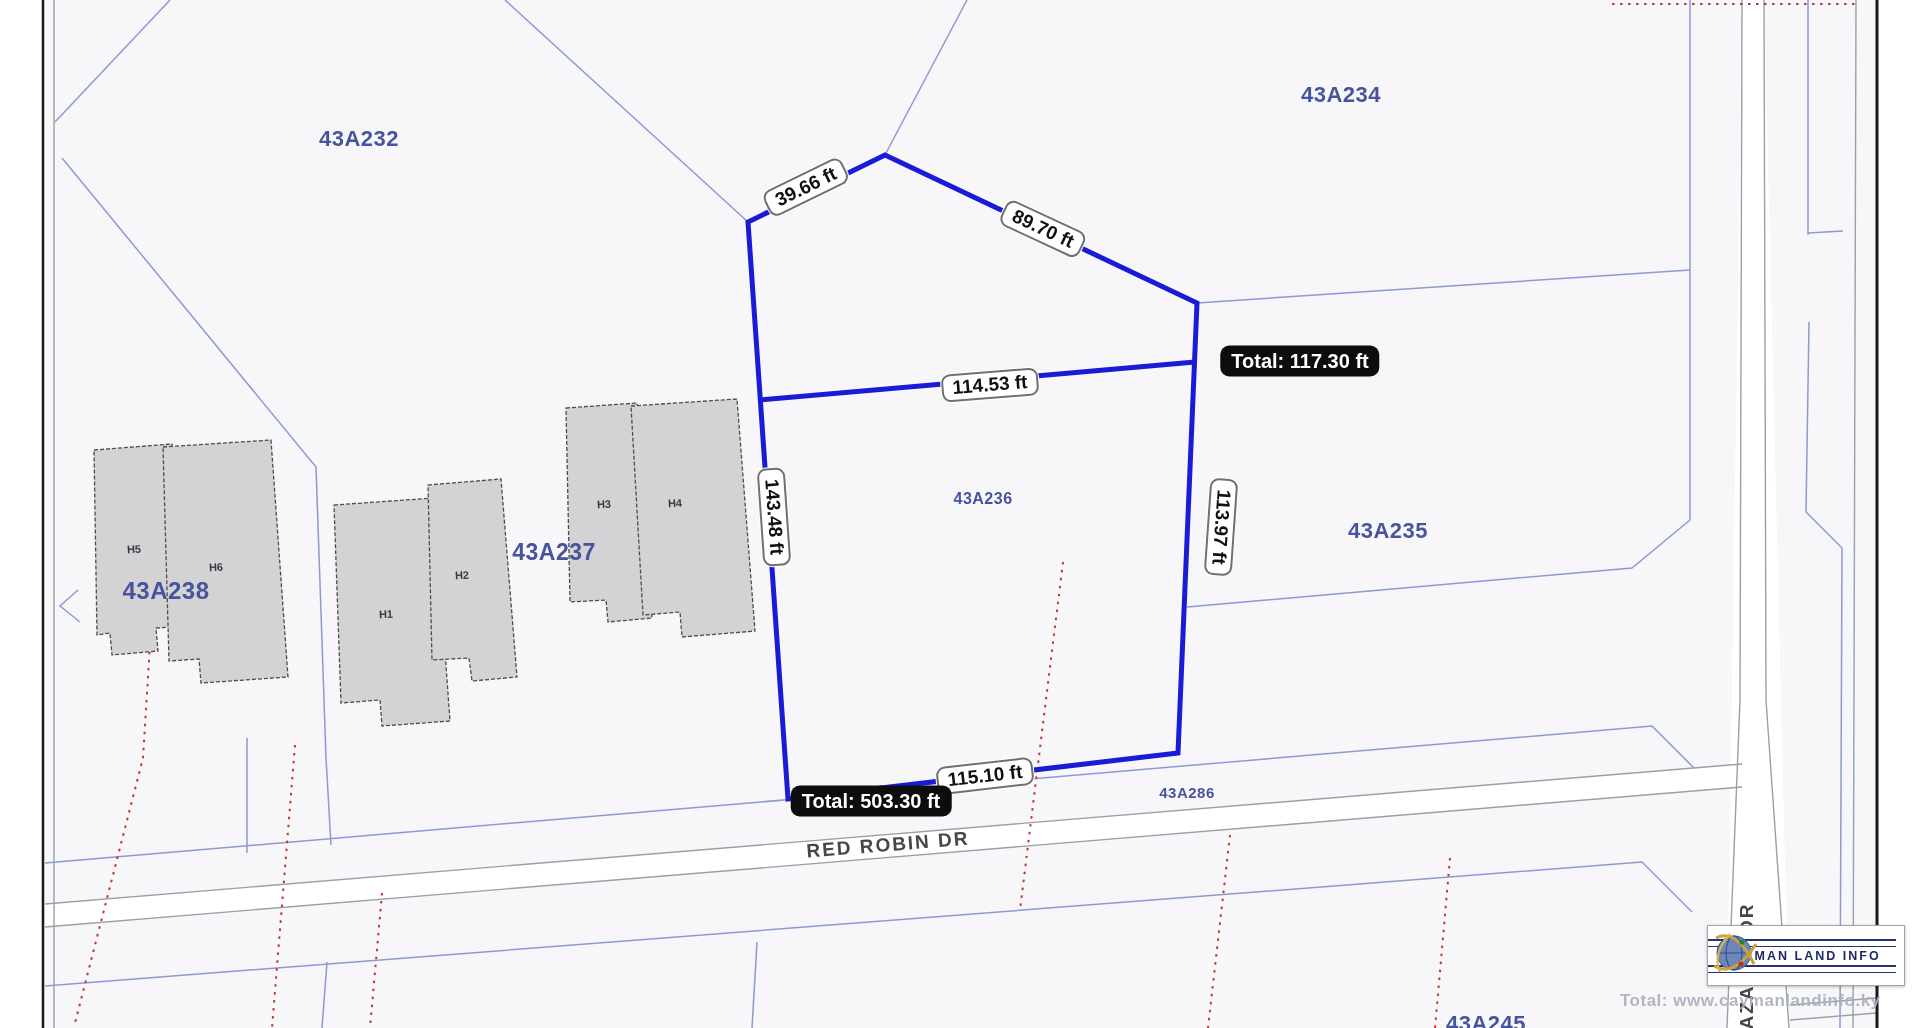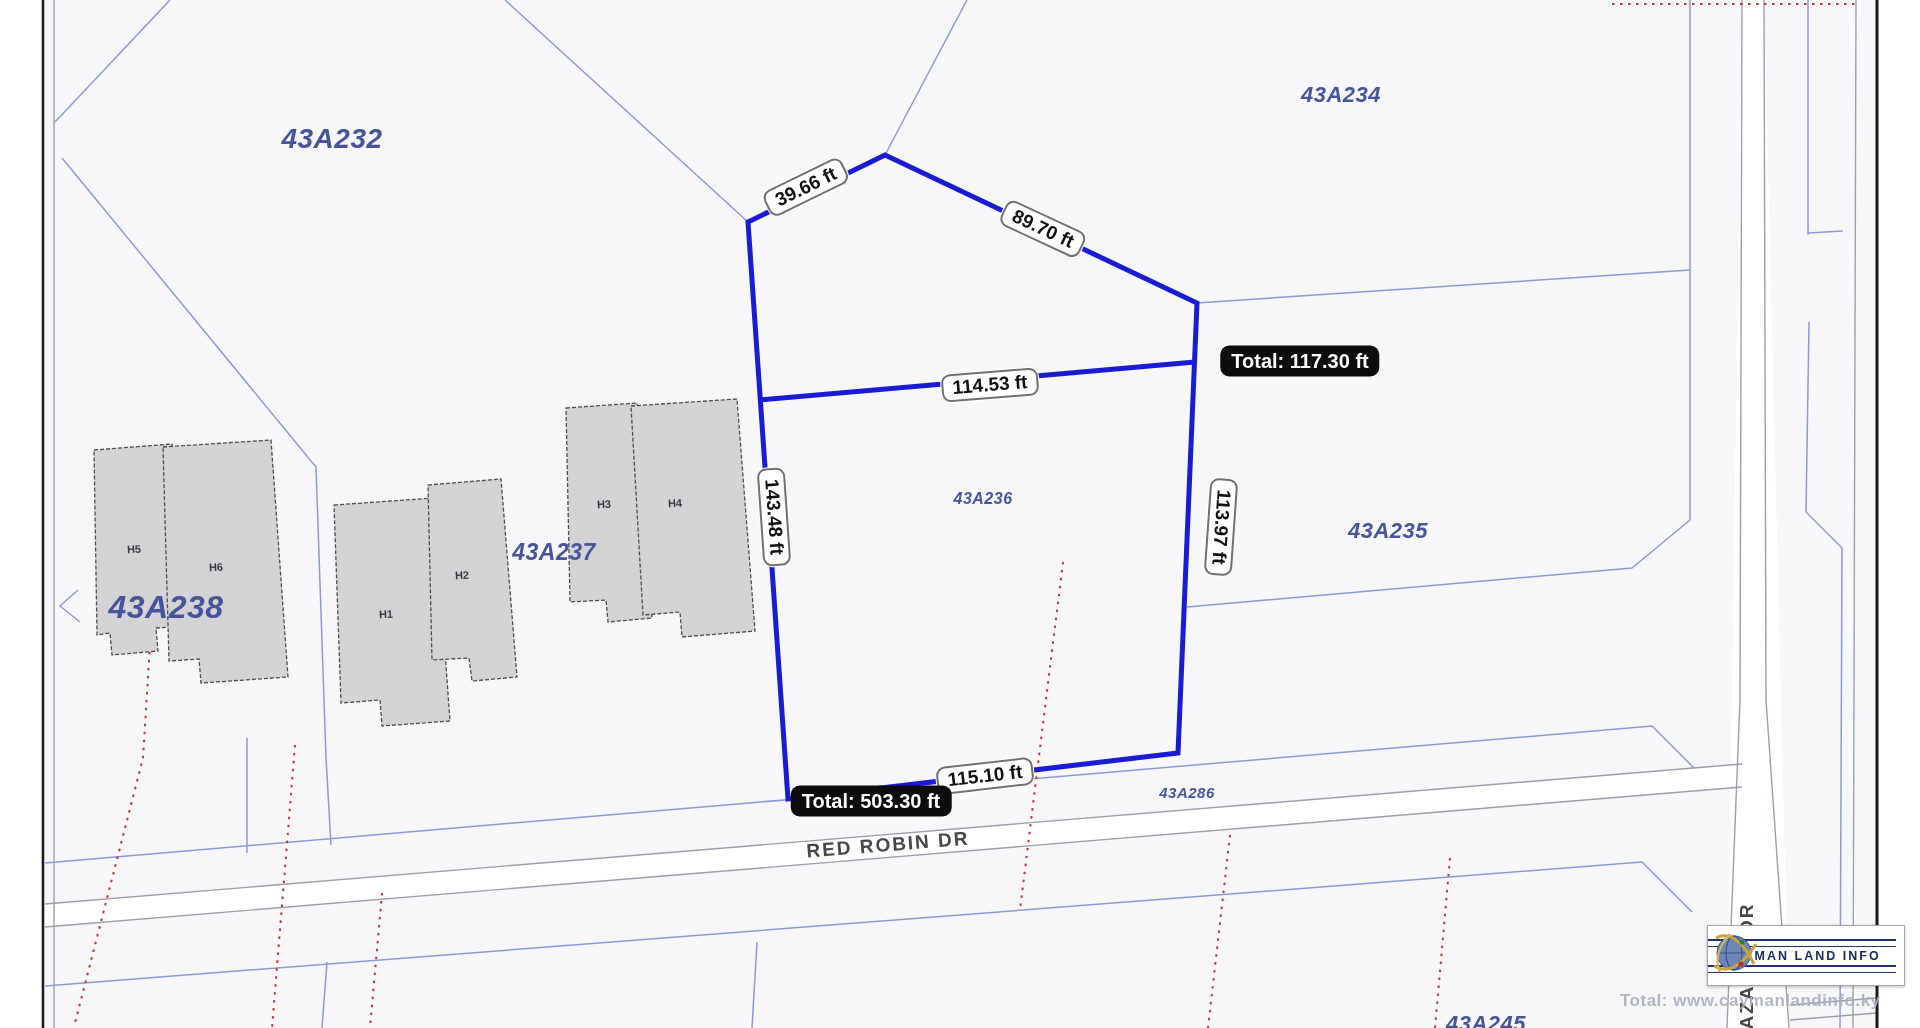--- a/index.html
+++ b/index.html
@@ -1,20 +1,20 @@
 <!DOCTYPE html>
 <html><head>
 <meta charset="utf-8">
 <style>
   html,body{margin:0;padding:0;background:#fff;}
   .stage{position:relative;width:1920px;height:1028px;overflow:hidden;background:#ffffff;
          font-family:"Liberation Sans",sans-serif;}
   .stage svg{position:absolute;left:0;top:0;}
   .lbl{position:absolute;white-space:nowrap;transform:translate(-50%,-50%) rotate(var(--r,0deg));}
-  .parcel-lbl{color:#47549b;font-weight:bold;letter-spacing:.5px;font-style:italic;}
+  .parcel-lbl{color:#47549b;font-weight:bold;letter-spacing:.5px;}
   .bldg-lbl{color:#3a3a3e;font-size:11px;font-weight:600;--r:-3deg;}
   .pill{background:#fff;border:2px solid #707070;border-radius:9px;padding:1px 9px;
         font-size:19px;font-weight:bold;color:#101010;box-shadow:0 0 0 1px #fff;}
   .total-pill{background:#0d0d0d;color:#fff;border-radius:9px;padding:4px 11px;
         font-size:20px;font-weight:bold;}
   .road-lbl{color:#46464b;font-weight:bold;font-size:19px;letter-spacing:2px;}
   .watermark{position:absolute;left:1620px;top:991px;font-size:17px;font-weight:bold;
         color:#a9aec0;opacity:.9;letter-spacing:.5px;}
   .logo{position:absolute;left:1707px;top:925px;width:196px;height:59px;background:#fff;
         border:1px solid #a5a5a5;box-shadow:0 1px 3px rgba(0,0,0,.25);display:flex;align-items:center;}
@@ -91,26 +91,26 @@
 
     <rect x="0" y="0" width="41" height="1028" fill="#ffffff"></rect>
     <rect x="1879" y="0" width="41" height="1028" fill="#ffffff"></rect>
     <g>
       <line x1="43" y1="0" x2="43" y2="1028" stroke="#1a1a1a" stroke-width="2.5"></line>
       <line x1="54" y1="0" x2="54" y2="1028" stroke="#9aa0a8" stroke-width="1.4"></line>
       <line x1="1877" y1="0" x2="1877" y2="1028" stroke="#1a1a1a" stroke-width="3"></line>
     </g>
   </svg>
 
-  <div class="lbl parcel-lbl" style="left:332px;top:139px;font-size:28px;">43A232</div>
+  <div class="lbl parcel-lbl" style="left:359px;top:139px;font-size:22px;">43A232</div>
   <div class="lbl parcel-lbl" style="left:1341px;top:95px;font-size:22px;">43A234</div>
   <div class="lbl parcel-lbl" style="left:1388px;top:531px;font-size:22px;">43A235</div>
   <div class="lbl parcel-lbl" style="left:983px;top:499px;font-size:16px;">43A236</div>
   <div class="lbl parcel-lbl" style="left:554px;top:552px;font-size:23px;">43A237</div>
-  <div class="lbl parcel-lbl" style="left:166px;top:591px;font-size:32px;margin-top:16px;">43A238</div>
+  <div class="lbl parcel-lbl" style="left:166px;top:591px;font-size:24px;">43A238</div>
   <div class="lbl parcel-lbl" style="left:1187px;top:792px;font-size:15px;">43A286</div>
   <div class="lbl parcel-lbl" style="left:1486px;top:1024px;font-size:22px;">43A245</div>
 
   <div class="lbl bldg-lbl" style="left:386px;top:614px;">H1</div>
   <div class="lbl bldg-lbl" style="left:462px;top:575px;">H2</div>
   <div class="lbl bldg-lbl" style="left:604px;top:504px;">H3</div>
   <div class="lbl bldg-lbl" style="left:675px;top:503px;">H4</div>
   <div class="lbl bldg-lbl" style="left:134px;top:549px;">H5</div>
   <div class="lbl bldg-lbl" style="left:216px;top:567px;">H6</div>
 

